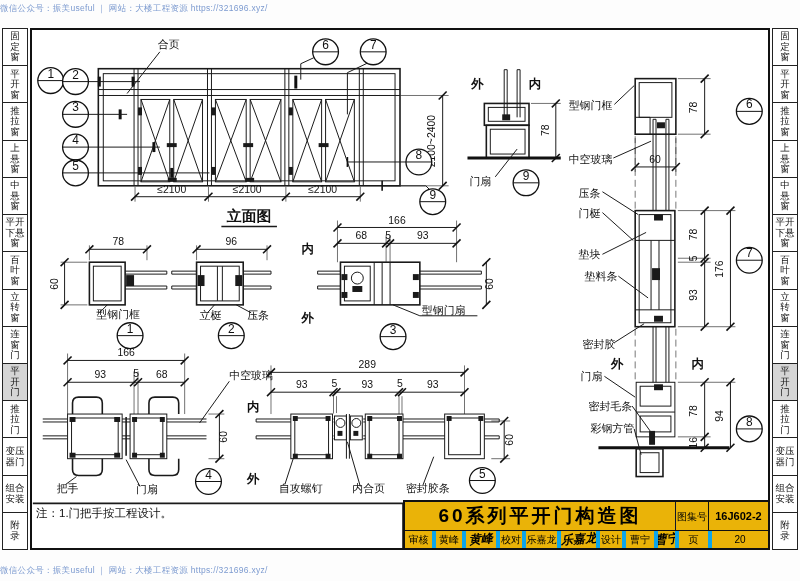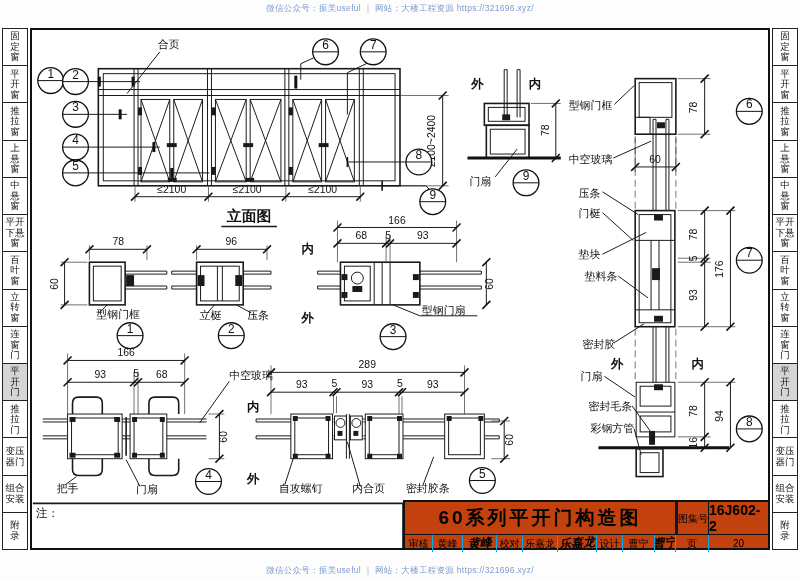--- a/index.html
+++ b/index.html
@@ -1,18 +1,18 @@
 <!DOCTYPE html>
 <html><head>
 <meta charset="utf-8">
 <title>16J602-2</title>
 <style>
   html,body{margin:0;padding:0}
   body{width:800px;height:581px;position:relative;background:#fdfdfd;font-family:"Liberation Sans",sans-serif;overflow:hidden}
-  .wm{position:absolute;left:0;width:100%;text-align:center;color:#7d9bd0;font-size:8.5px;letter-spacing:.3px}
+  .wm{position:absolute;left:0;width:100%;text-align:left;color:#7d9bd0;font-size:8.5px;letter-spacing:.3px}
   .wm.top{top:3px}
   .wm.bot{top:565px}
   .sidebar{position:absolute;top:28px;width:26px;height:522px;border:1px solid #222;box-sizing:border-box;display:flex;flex-direction:column;background:#fff}
   .sidebar.left{left:2px}
   .sidebar.right{left:772px}
   .sb-cell{flex:1;display:flex;align-items:center;justify-content:center;text-align:center;font-size:9.5px;line-height:10.5px;white-space:pre-line;border-bottom:1px solid #222;color:#111;cursor:default}
   .sb-cell:last-child{border-bottom:none}
   .sb-cell.active{background:#d5d5d5}
   .frame{position:absolute;left:30px;top:28px;width:740px;height:522px;border:2px solid #111;box-sizing:border-box;background:#fff}
   .frame svg{position:absolute;left:0;top:0}
@@ -28,27 +28,27 @@
   .dim{font-size:10.5px}
   .lbl{font-size:11px}
   .cjk{font-size:12.5px;font-weight:bold}
   .mid{text-anchor:middle}
   .ttl{font-size:15px;font-weight:bold}
   .con{font-size:12px}
   .co circle{fill:#fff;stroke:#111;stroke-width:1.3}
   .co line{stroke:#111;stroke-width:1}
   .notes{position:absolute;left:36px;top:507px;width:358px;display:flex;font-size:11.5px;line-height:13.5px;color:#111}
   .notes .pfx{white-space:nowrap}
-  .tb{position:absolute;left:403px;top:500px;width:367px;height:50px;box-sizing:border-box;border:2px solid #111;background:#c2410c;display:flex;flex-direction:column}
+  .tb{position:absolute;left:403px;top:500px;width:367px;height:50px;box-sizing:border-box;border:2px solid #111;background:#eab308;display:flex;flex-direction:column}
   .tb-r1{display:flex;height:32px;box-sizing:border-box}
   .tb-title{width:270px;display:flex;align-items:center;justify-content:center;font-size:19px;font-weight:bold;letter-spacing:3px;box-sizing:border-box}
-  .tb-al{width:33px;border-left:3px solid #0f172a;display:flex;align-items:center;justify-content:center;font-size:10px;line-height:11px;text-align:center;box-sizing:border-box}
-  .tb-an{flex:1;border-left:1px solid #111;display:flex;align-items:center;justify-content:center;font-size:14px;font-weight:bold;box-sizing:border-box}
+  .tb-al{width:33px;border-left:1px solid #0f172a;display:flex;align-items:center;justify-content:center;font-size:10px;line-height:11px;text-align:center;box-sizing:border-box}
+  .tb-an{flex:1;border-left:1px solid #111;display:flex;align-items:center;justify-content:center;font-size:11px;font-weight:bold;box-sizing:border-box}
   .tb-r2{display:flex;flex:1;border-top:1px solid #111;box-sizing:border-box}
-  .tb-c{display:flex;align-items:center;justify-content:center;font-size:10px;border-left:1px solid #0ea5e9;box-sizing:border-box;overflow:hidden;white-space:nowrap}
+  .tb-c{display:flex;align-items:center;justify-content:center;font-size:10px;border-left:4px solid #0ea5e9;box-sizing:border-box;overflow:hidden;white-space:nowrap}
   .tb-c.first{border-left:none}
   .sig{font-family:"DejaVu Serif",serif;font-style:italic;font-weight:bold;font-size:12px;transform:rotate(-5deg)}
 </style>
 </head>
 <body>
 
 <div class="wm top">微信公众号：振美useful ｜ 网站：大楼工程资源 https://321696.xyz/</div>
 
 <div class="sidebar left">
   <div class="sb-cell">固
@@ -681,20 +681,21 @@
       </g>
 
   <line class="ln2" x1="0" y1="477" x2="373" y2="477"></line>
   <line class="ln2" x1="373" y1="477" x2="373" y2="522"></line>
 </svg>
 </div>
 
 <div class="notes">
   <span class="pfx">注：</span>
   <div>
+    <div>1.门把手按工程设计。</div>
   </div>
 </div>
 
 <div class="tb">
   <div class="tb-r1">
     <div class="tb-title">60系列平开门构造图</div>
     <div class="tb-al">图集号</div>
     <div class="tb-an">16J602-2</div>
   </div>
   <div class="tb-r2">

